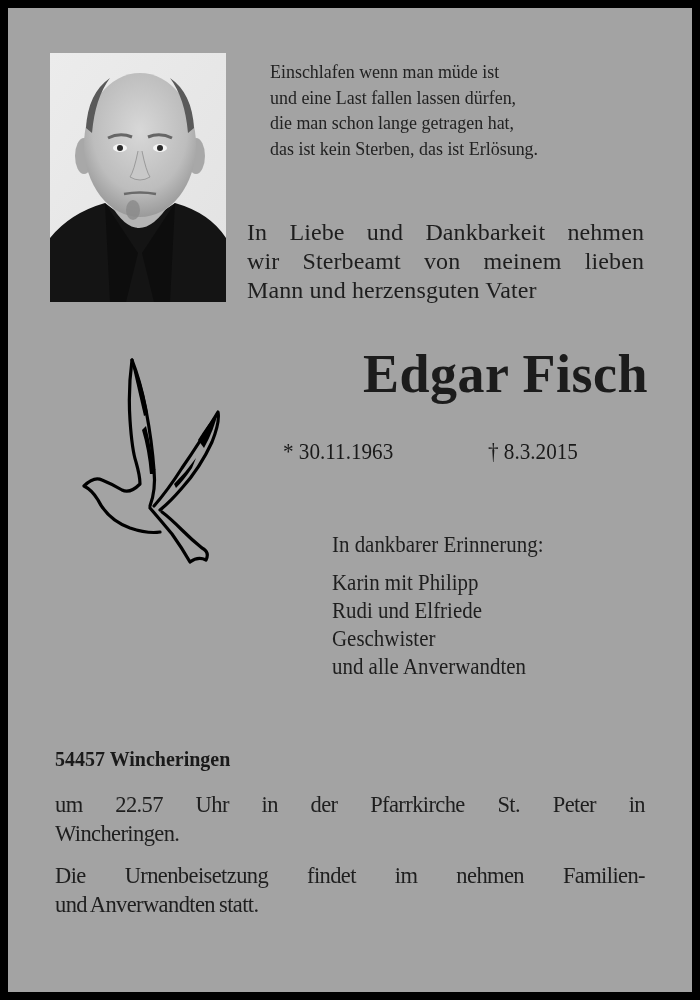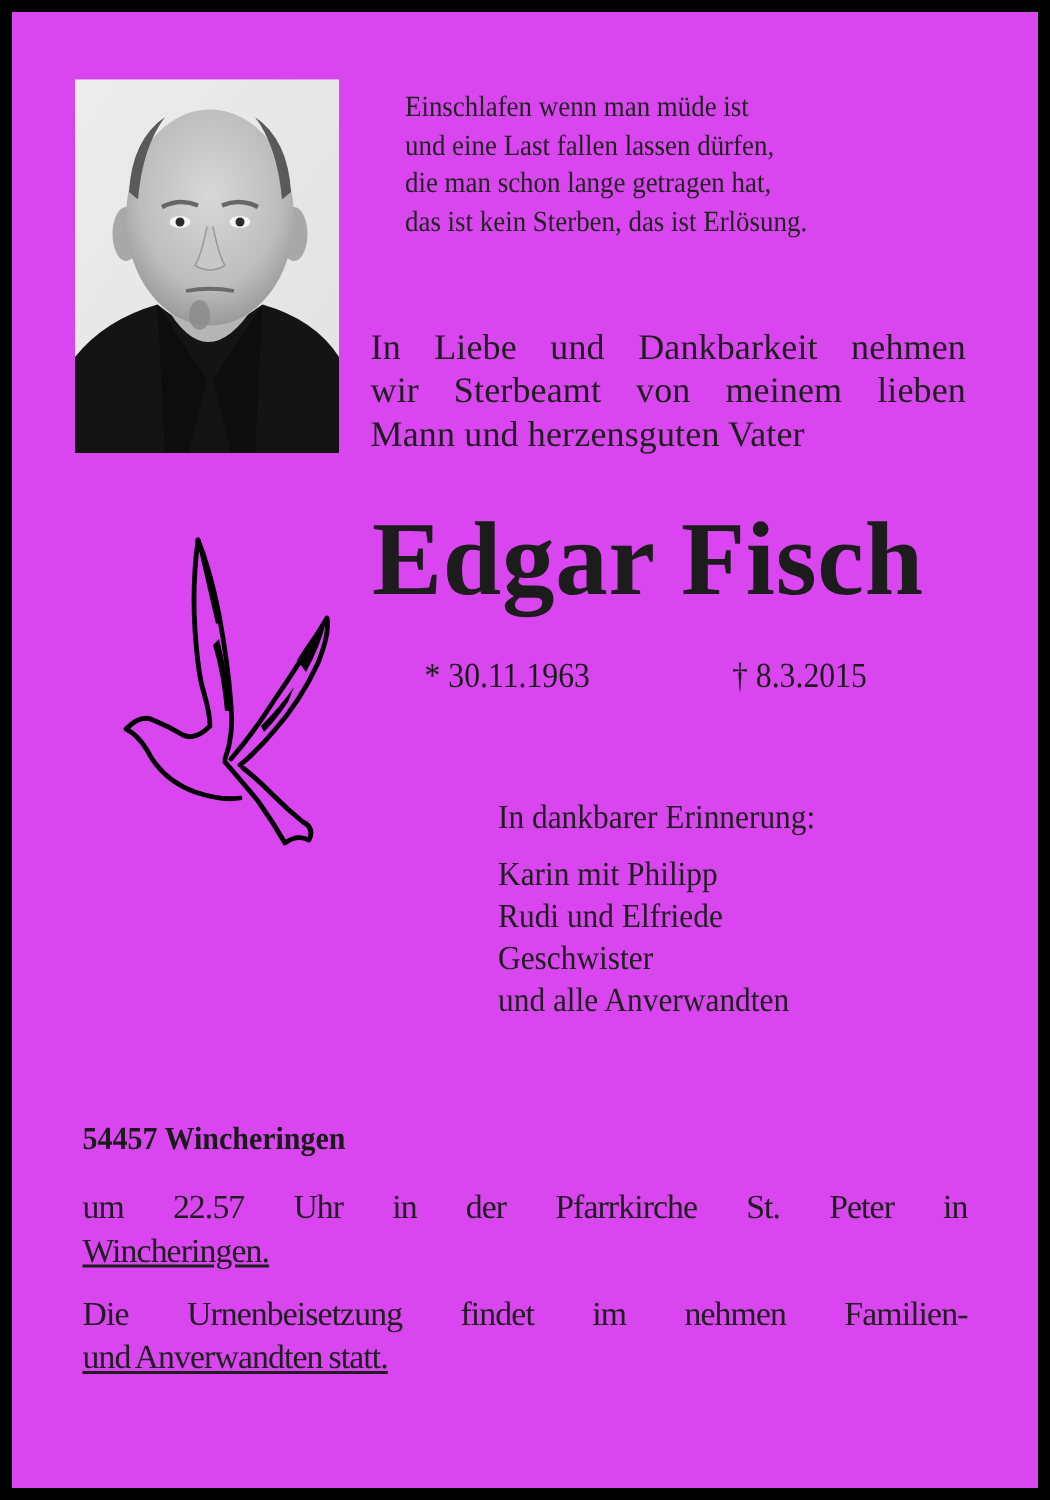--- a/index.html
+++ b/index.html
@@ -3,21 +3,21 @@
 <meta charset="utf-8">
 <style>
   html, body { margin: 0; padding: 0; background: #000; }
   body { width: 700px; height: 1000px; overflow: hidden; }
   .frame {
     position: absolute; left: 0; top: 0; width: 700px; height: 1000px;
     background: #000; box-sizing: border-box;
   }
   .card {
     position: absolute; left: 8px; top: 8px; width: 684px; height: 984px;
-    background: #d946ef; color: #1a1a1a;
+    background: #a3a3a3; color: #1a1a1a;
     font-family: "Liberation Serif", "DejaVu Serif", serif;
   }
   .abs { position: absolute; margin: 0; }
   .photo {
     left: 42px; top: 45px; width: 176px; height: 249px;
     background: #e9e9e9; overflow: hidden;
   }
   .photo svg { display: block; }
   .poem {
     left: 262px; top: 51px; width: 400px;
@@ -27,22 +27,22 @@
   .poem div { white-space: nowrap; }
   .intro {
     left: 239px; top: 210px; width: 397px;
     font-size: 24px; line-height: 29px; text-align: justify; text-align-last: left;
     color: #1e1e1e; letter-spacing: 0.1px;
   }
   .intro div { text-align: justify; text-align-last: justify; }
   .intro div.last { text-align-last: left; }
   .dove { left: 62px; top: 342px; width: 156px; height: 222px; }
   .name {
-    left: 240px; top: 334px; width: 400px; text-align: left;
-    font-size: 70px; font-weight: bold; line-height: 64px; color: #1c1c1c;
+    left: 240px; top: 334px; width: 400px; text-align: right;
+    font-size: 54px; font-weight: bold; line-height: 64px; color: #1c1c1c;
     letter-spacing: 0.5px;
   }
   .born { left: 275px; top: 428px; font-size: 23.5px; line-height: 30px; white-space: nowrap; transform: scaleX(0.9); transform-origin: left top; }
   .died { left: 480px; top: 428px; font-size: 23.5px; line-height: 30px; white-space: nowrap; transform: scaleX(0.9); transform-origin: left top; }
   .mourners {
     left: 324px; top: 523px; width: 340px;
     font-size: 22.5px; line-height: 28px; color: #1e1e1e;
     transform: scaleX(0.93); transform-origin: left top;
   }
   .mourners .heading { margin-bottom: 10px; white-space: nowrap; }
@@ -50,21 +50,21 @@
   .location {
     left: 47px; top: 737px; font-size: 21.5px; font-weight: bold; line-height: 28px;
     white-space: nowrap; transform: scaleX(0.93); transform-origin: left top;
   }
   .body {
     left: 47px; top: 783px; width: 590px;
     font-size: 22.5px; line-height: 28.7px; color: #1e1e1e;
   }
   .body p { margin: 0 0 14px 0; }
   .body .line { display: block; text-align: justify; text-align-last: justify; }
-  .body .line.last { text-align-last: left; text-decoration: underline; }
+  .body .line.last { text-align-last: left; }
   .cond { letter-spacing: -0.6px; word-spacing: -1px; }
 </style>
 </head>
 <body>
 
 <div class="frame">
   <div class="card">
 
     <div class="abs photo">
       <svg width="176" height="249" viewBox="0 0 176 249" xmlns="http://www.w3.org/2000/svg">

